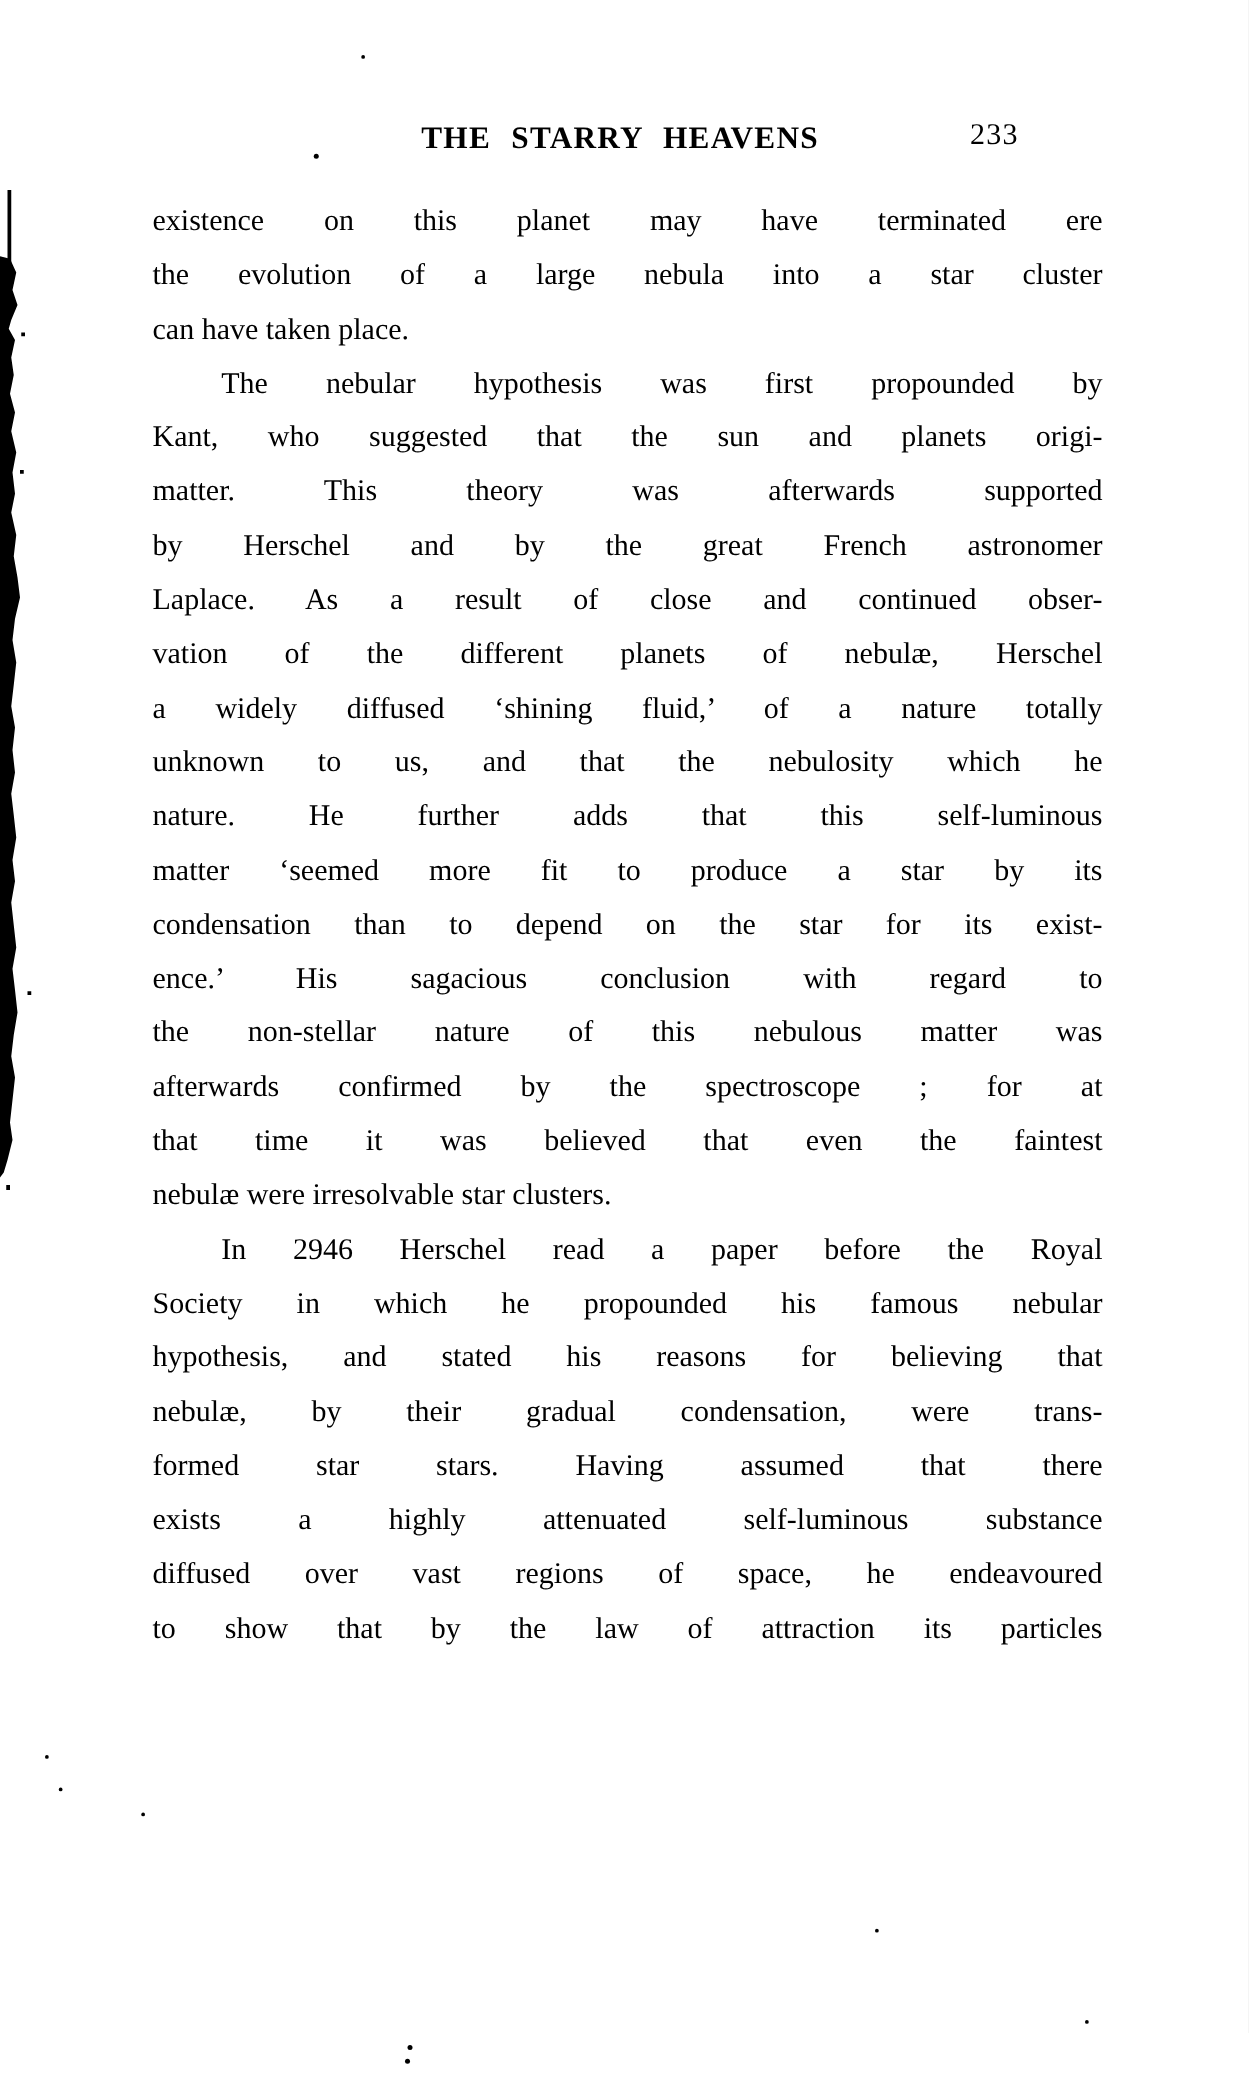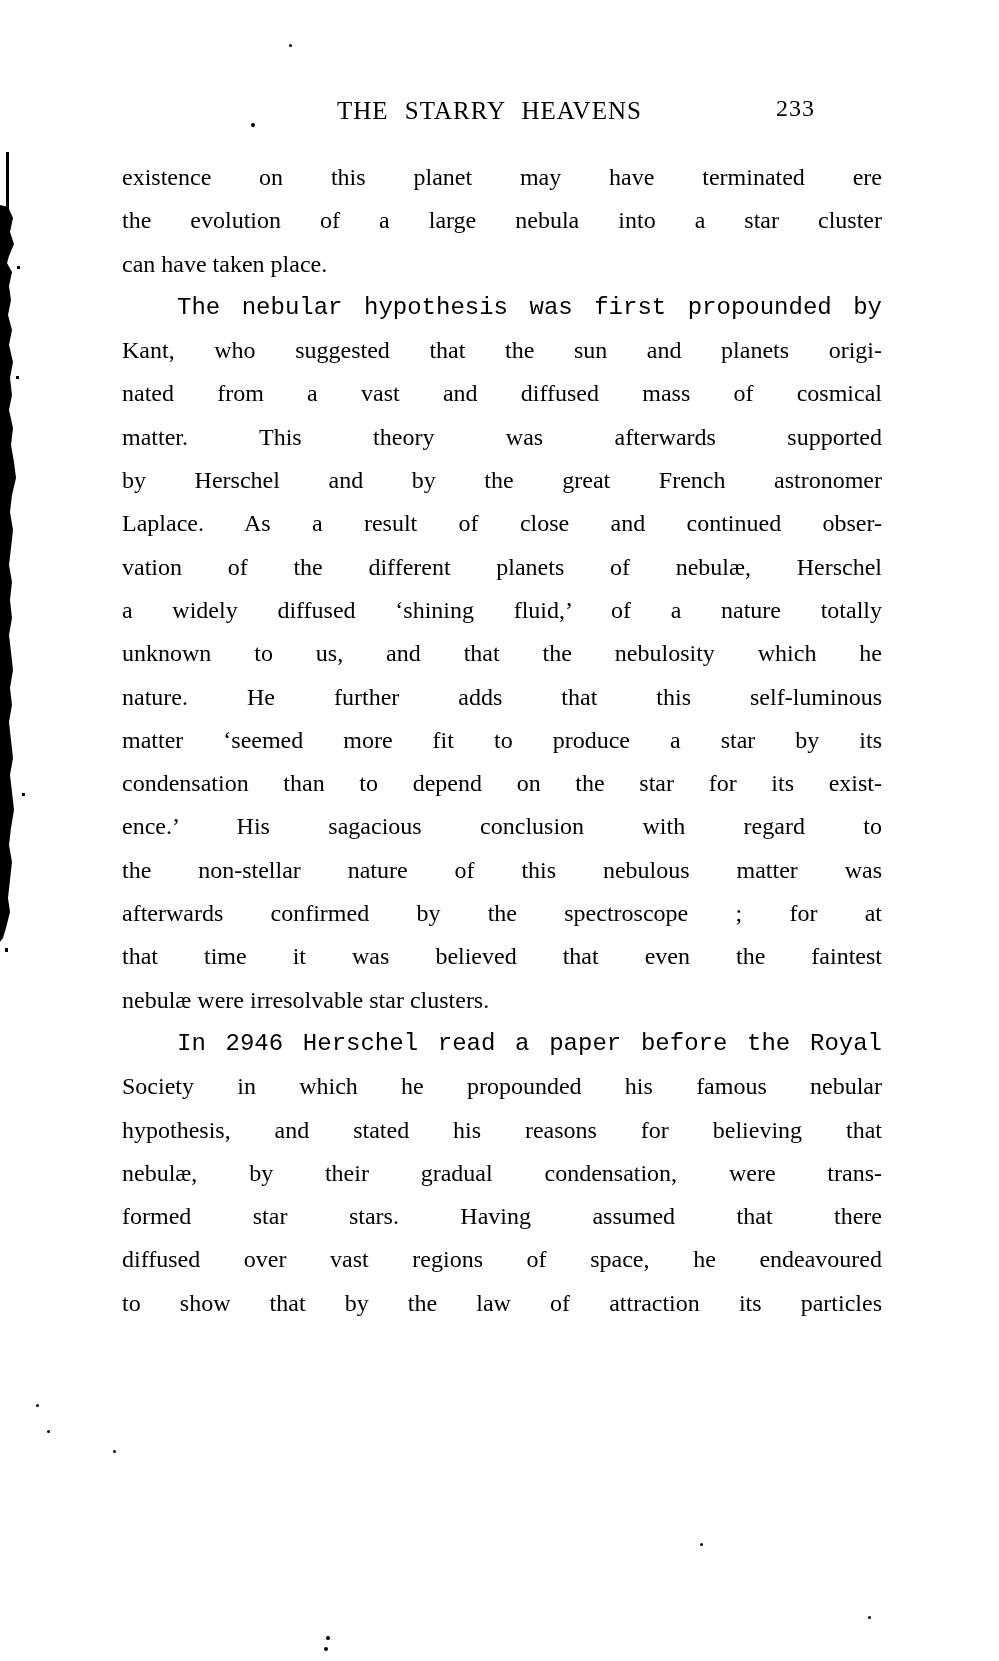--- a/index.html
+++ b/index.html
@@ -11,21 +11,21 @@
     color: #000000;
     overflow: hidden;
     font-family: "Liberation Serif", "DejaVu Serif", serif;
   }
   
   .running-title {
     position: absolute;
     left: 337px;
     top: 97px;
     font-size: 25px;
-    font-weight: normal;
+    font-weight: bold;
     letter-spacing: 1px;
     word-spacing: 9px;
     white-space: nowrap;
   }
   .folio {
     position: absolute;
     left: 776px;
     top: 95px;
     font-size: 24px;
     letter-spacing: 1px;
@@ -39,21 +39,21 @@
     font-size: 24px;
     line-height: 43.3px;
   }
   .line {
     text-align: justify;
     text-align-last: justify;
     white-space: normal;
     height: 43.3px;
     overflow: visible;
   }
-  .line.indent { padding-left: 55px; font-family: Liberation Mono, monospace; }
+  .line.indent { padding-left: 55px; }
   .line.ragged { text-align-last: left; }
   
   .binding { position: absolute; left: 0; top: 0; }
   .speck {
     position: absolute;
     background: #000;
     border-radius: 50%;
   }
 </style>
 </head>
@@ -63,40 +63,40 @@
 
   <div class="running-title">THE STARRY HEAVENS</div>
   <div class="folio">233</div>
 
   <div class="text-block">
       <div class="line">existence on this planet may have terminated ere</div>
       <div class="line">the evolution of a large nebula into a star cluster</div>
       <div class="line ragged">can have taken place.</div>
       <div class="line indent">The nebular hypothesis was first propounded by</div>
       <div class="line">Kant, who suggested that the sun and planets origi-</div>
-      <div class="line">nated from a vast and diffused mass of cosmical</div>
       <div class="line">matter.  This theory was afterwards supported</div>
       <div class="line">by Herschel and by the great French astronomer</div>
       <div class="line">Laplace.  As a result of close and continued obser-</div>
       <div class="line">vation of the different planets of nebulæ, Herschel</div>
       <div class="line">a widely diffused ‘shining fluid,’ of a nature totally</div>
       <div class="line">unknown to us, and that the nebulosity which he</div>
       <div class="line">nature.  He further adds that this self-luminous</div>
       <div class="line">matter ‘seemed more fit to produce a star by its</div>
       <div class="line">condensation than to depend on the star for its exist-</div>
       <div class="line">ence.’  His sagacious conclusion with regard to</div>
       <div class="line">the non-stellar nature of this nebulous matter was</div>
       <div class="line">afterwards confirmed by the spectroscope ; for at</div>
       <div class="line">that time it was believed that even the faintest</div>
       <div class="line ragged">nebulæ were irresolvable star clusters.</div>
       <div class="line indent">In 2946 Herschel read a paper before the Royal</div>
       <div class="line">Society in which he propounded his famous nebular</div>
       <div class="line">hypothesis, and stated his reasons for believing that</div>
       <div class="line">nebulæ, by their gradual condensation, were trans-</div>
       <div class="line">formed star stars.  Having assumed that there</div>
+      <div class="line">exists a highly attenuated self-luminous substance</div>
       <div class="line">diffused over vast regions of space, he endeavoured</div>
       <div class="line">to show that by the law of attraction its particles</div>
     </div>
 
   <svg class="binding" width="34" height="1000" viewBox="0 0 34 1000" aria-hidden="true">
     <rect x="6" y="152" width="3" height="62" fill="#000"></rect>
     <polygon fill="#000" points="
       0,205 8,207 13,218 10,232 14,244 9,256 7,263 12,272 9,286 11,300
       8,315 12,330 9,345 13,362 10,378 12,395 9,410 13,428 11,445 14,462
       16,478 12,495 10,512 13,530 11,548 9,565 12,582 10,600 12,618 9,635

